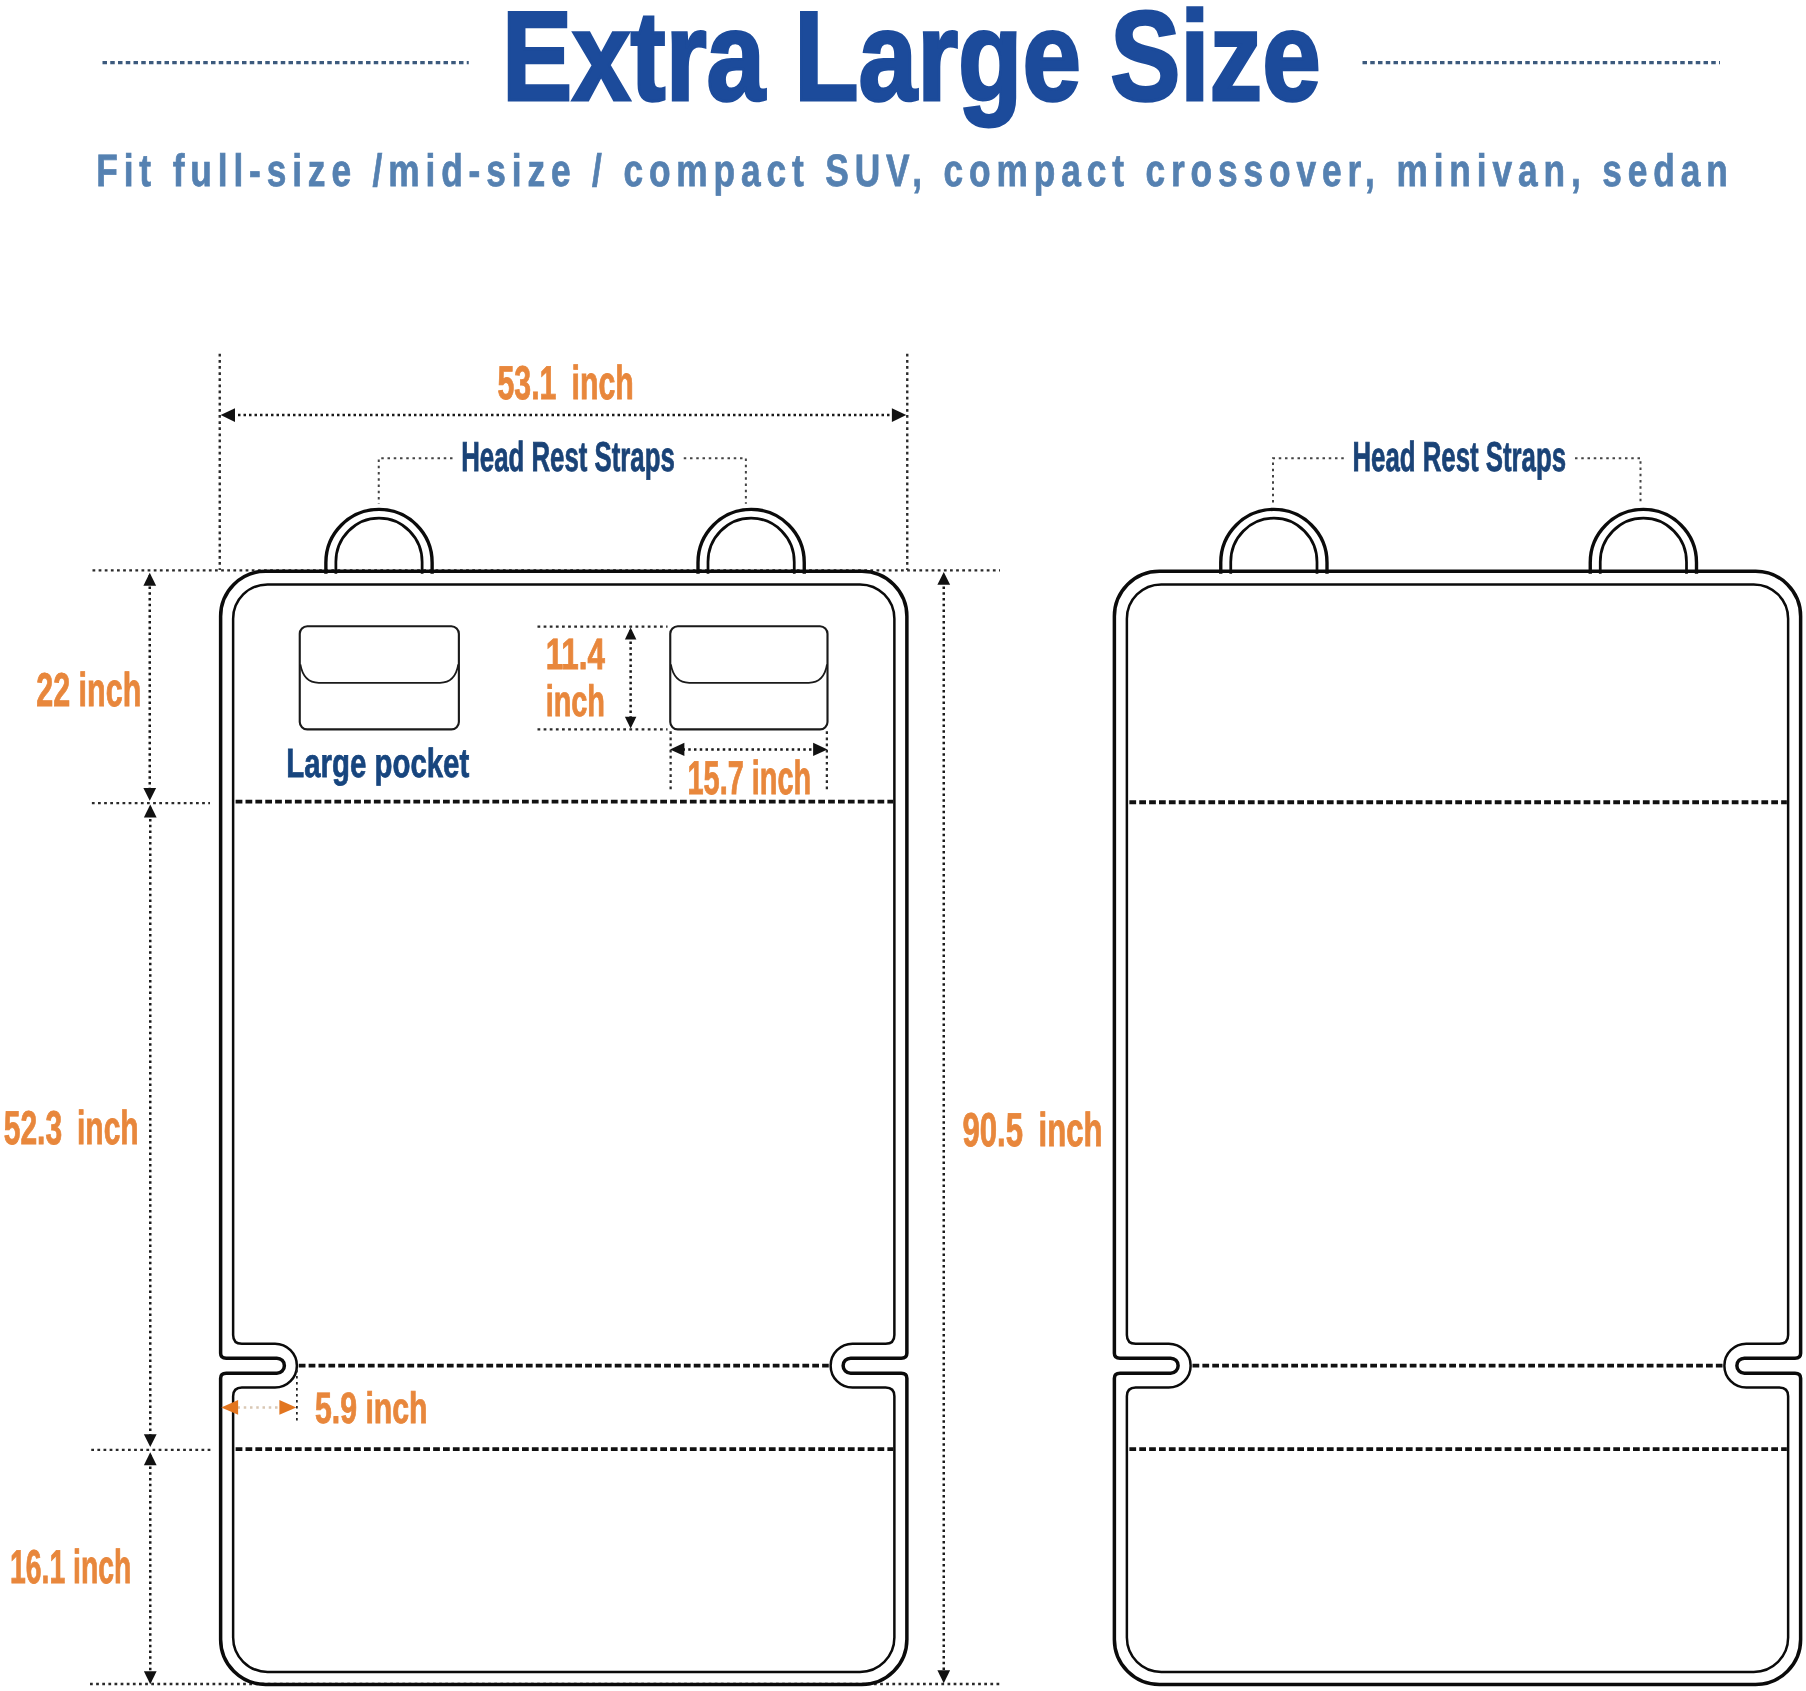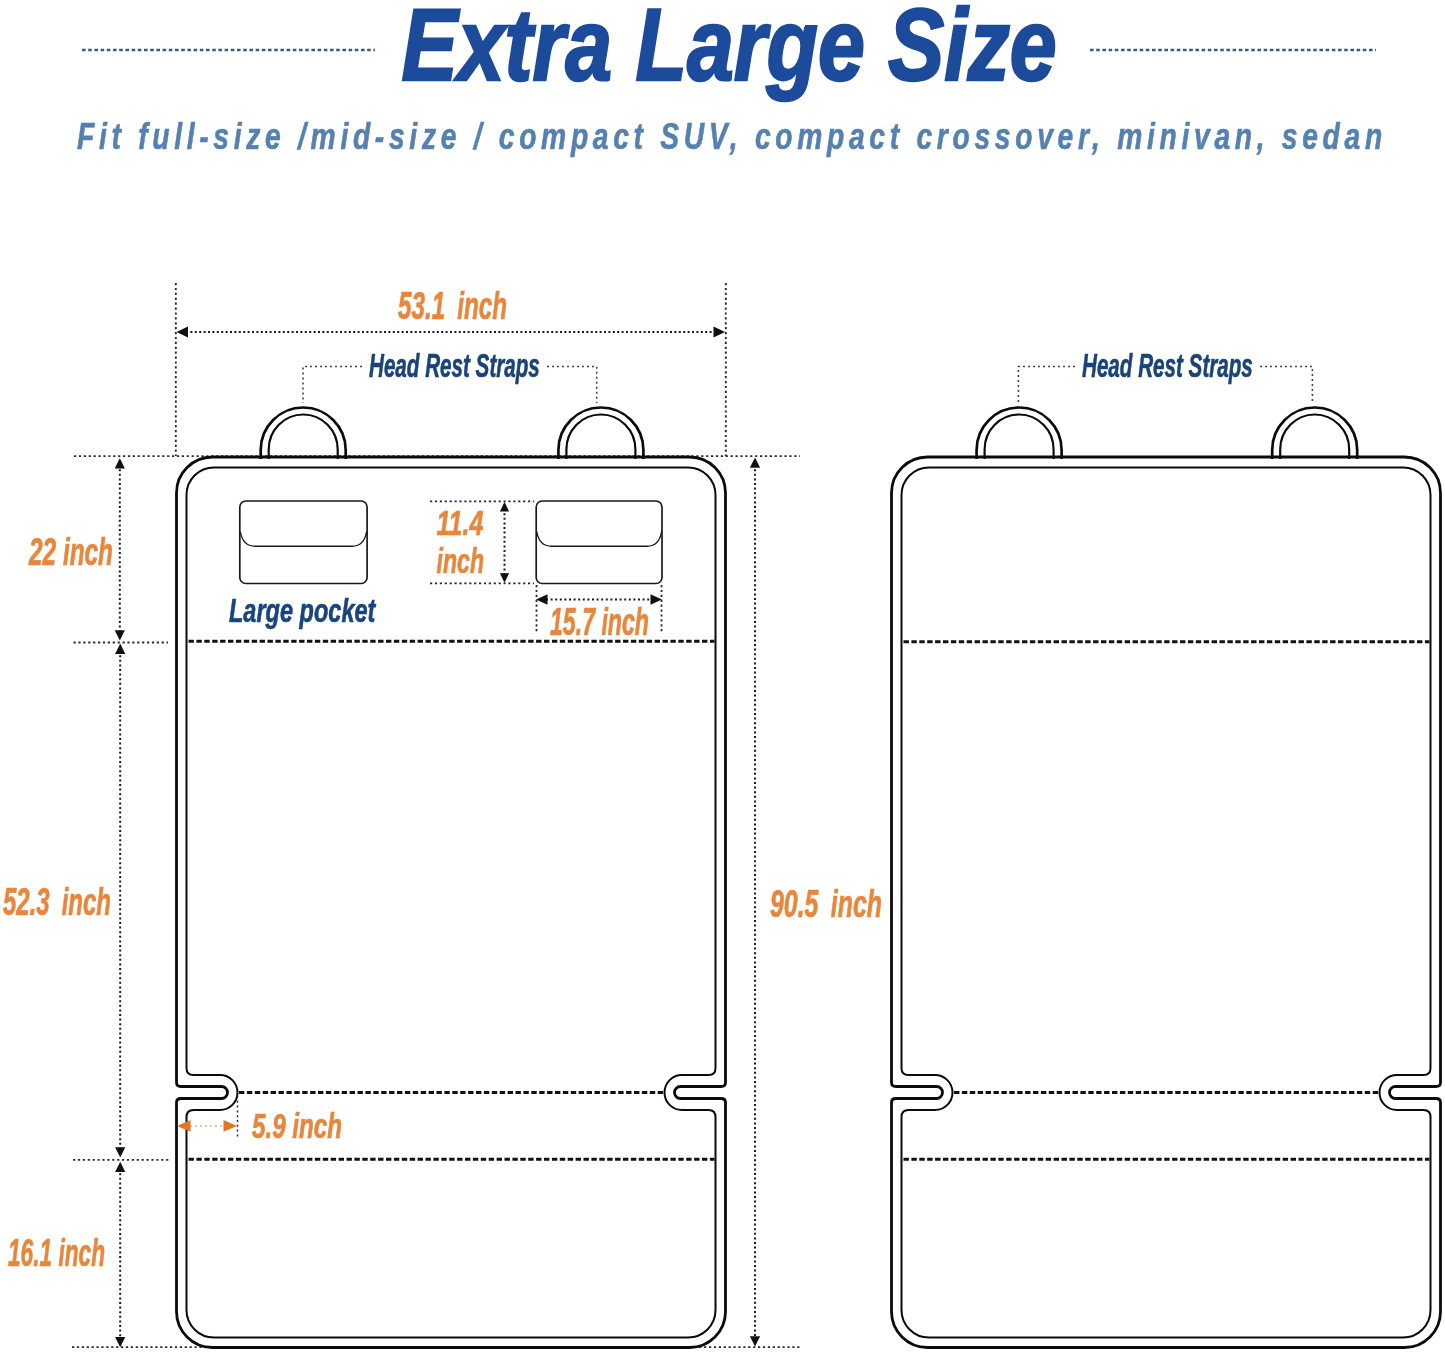--- a/index.html
+++ b/index.html
@@ -1,17 +1,17 @@
 <!DOCTYPE html>
 <html><head>
 <meta charset="utf-8">
 <style>
   html,body{margin:0;padding:0;background:#ffffff;}
   .page{position:relative;width:1445px;height:1353px;background:#ffffff;overflow:hidden;
-        font-family:"Liberation Sans", sans-serif;font-style:italic;}
+        font-family:"Liberation Sans", sans-serif;}
   svg text{font-family:"Liberation Sans", sans-serif;font-weight:bold;}
 </style>
 </head>
 <body>
 <div class="page">
 <svg width="1445" height="1353" viewBox="0 0 1445 1353">
 
   <rect x="0" y="0" width="1445" height="1353" fill="#ffffff"></rect>
 
   <line x1="82" y1="50" x2="375" y2="50" stroke="#3c5a7d" stroke-width="2.6" stroke-dasharray="3.6 2.6"></line>

